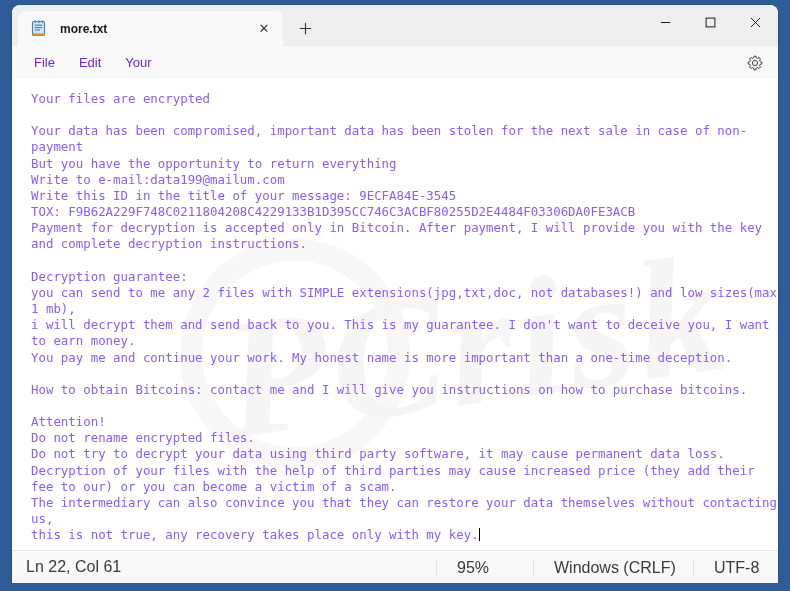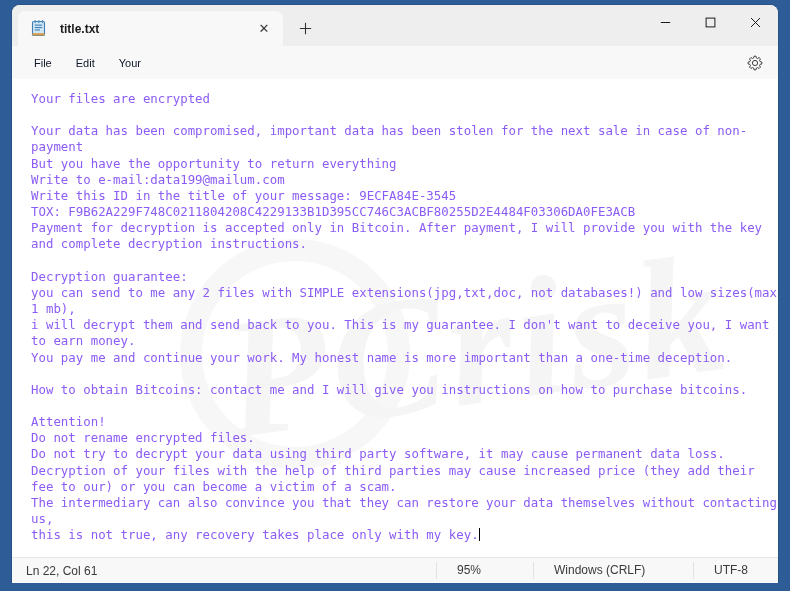--- a/index.html
+++ b/index.html
@@ -136,22 +136,22 @@
     height: 33px;
     background: #f8f8f8;
     display: flex;
     align-items: center;
     padding: 0 6px 0 10px;
     flex: none;
     position: relative;
   }
 
   .menu-item {
-    font-size: 11px;
-    color: #0f172a;
+    font-size: 13px;
+    color: #6d28d9;
     padding: 5px 12px;
     border-radius: 4px;
   }
 
   #settings-gear {
     position: absolute;
     right: 10px;
     top: 4px;
     width: 26px;
     height: 26px;
@@ -226,26 +226,26 @@
     position: absolute;
     right: 0;
     top: 0;
     width: 5px;
     height: 100%;
     background: transparent;
   }
 
   
   #statusbar {
-    height: 26px;
+    height: 33px;
     background: #f8f8f8;
     border-top: 1px solid #e8e8e8;
     display: flex;
     align-items: center;
-    font-size: 12px;
+    font-size: 16px;
     color: #3a3a3a;
     flex: none;
     padding-left: 14px;
   }
 
   .status-left { width: 410px; flex: none; }
 
   .status-cell {
     padding: 0 0 0 20px;
     border-left: 1px solid #e2e2e2;
@@ -284,21 +284,21 @@
               <rect x="1.5" y="1.5" width="12" height="14" rx="1.2" fill="#cfe6f5" stroke="#3f7fb5" stroke-width="1.1"></rect>
               <rect x="1.5" y="13.2" width="12" height="2.3" fill="#d79b4a"></rect>
               <rect x="3.8" y="4.6" width="7.4" height="1.1" fill="#3f7fb5"></rect>
               <rect x="3.8" y="7.0" width="7.4" height="1.1" fill="#3f7fb5"></rect>
               <rect x="3.8" y="9.4" width="5.2" height="1.1" fill="#3f7fb5"></rect>
               <rect x="3.6" y="0" width="1.3" height="3.2" rx="0.6" fill="#5b93c2"></rect>
               <rect x="7.2" y="0" width="1.3" height="3.2" rx="0.6" fill="#5b93c2"></rect>
               <rect x="10.8" y="0" width="1.3" height="3.2" rx="0.6" fill="#5b93c2"></rect>
             </svg>
           </span>
-          <span class="tab-title">title.txt</span>
+          <span class="tab-title">more.txt</span>
           <span class="tab-close">✕</span>
         </div>
 
         <div class="tab-new">
           <svg width="13" height="13" viewBox="0 0 13 13">
             <path d="M6.5 1.3 L6.5 11.7 M1.3 6.5 L11.7 6.5" stroke="#303030" stroke-width="1.1" stroke-linecap="round"></path>
           </svg>
         </div>
       </div>
 

